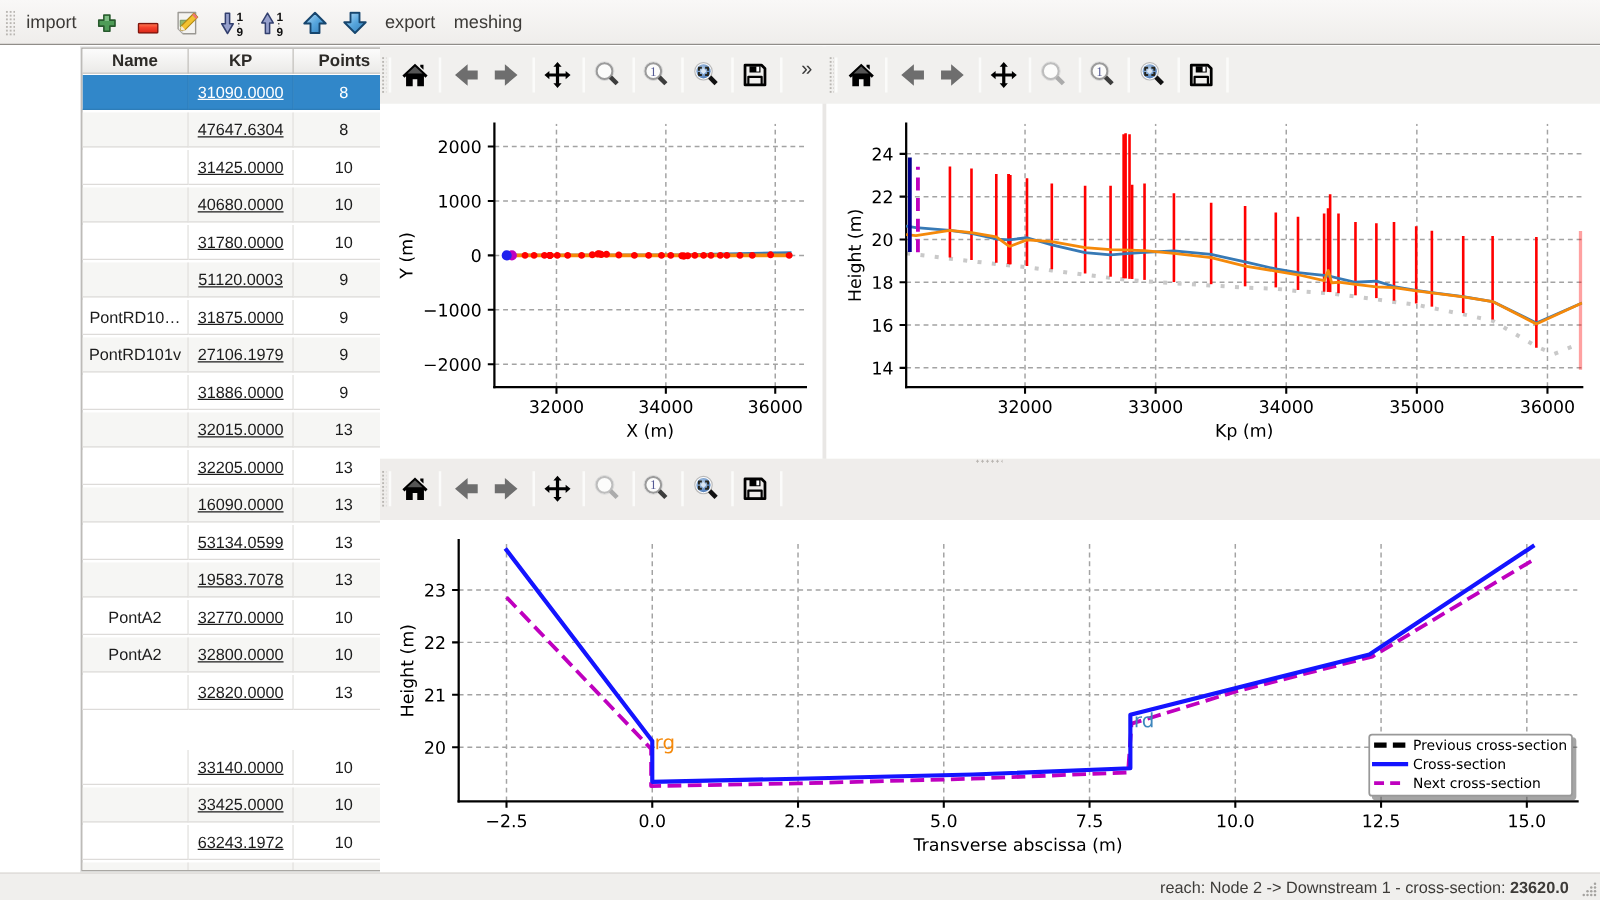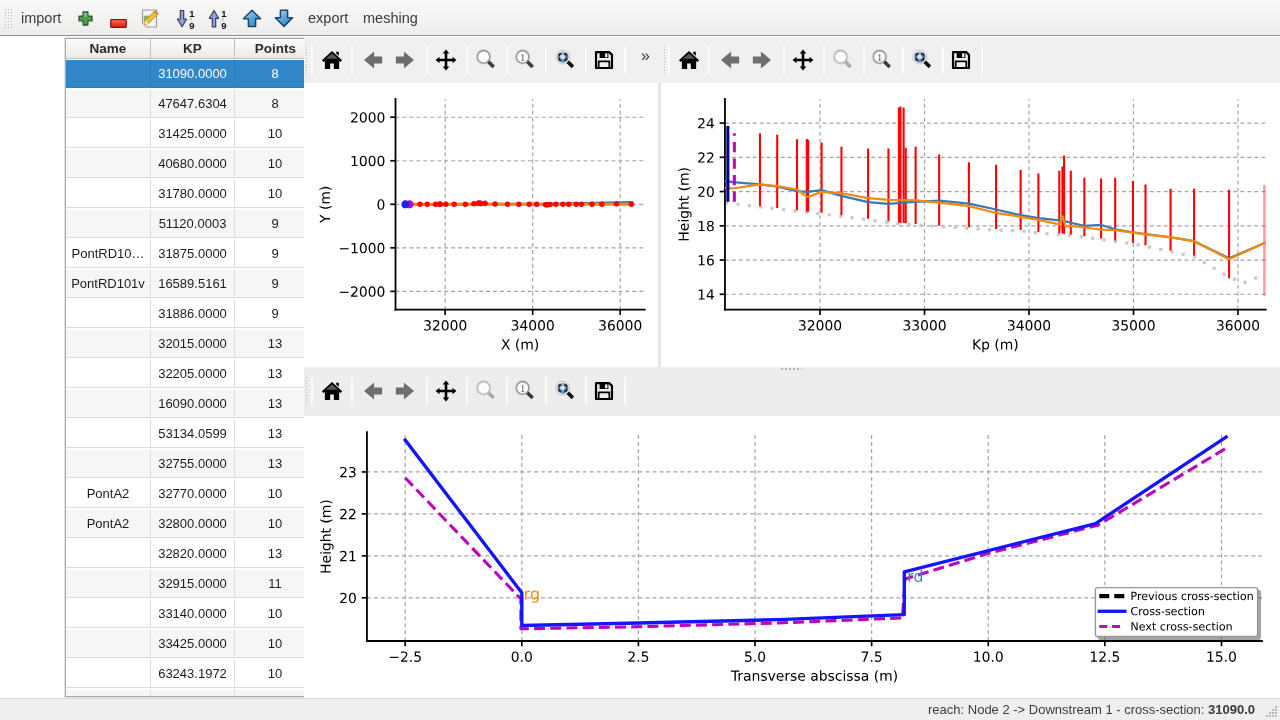--- a/index.html
+++ b/index.html
@@ -24,21 +24,21 @@
   #thead { position:absolute; left:0; top:0; width:250px; height:20px;
     background:linear-gradient(#fcfcfc,#ebeae8); border-bottom:1px solid #c2c0bc; }
   #thead .hc { position:absolute; top:0; height:20px; line-height:20px;
     text-align:center; font-weight:bold; font-size:13.5px; color:#2d2b28;
     border-right:1px solid #c2c0bc; }
   .trow { position:absolute; width:250px; height:30px; }
   .trow .c { position:absolute; top:0; height:28px; line-height:28px;
     text-align:center; font-size:13px; color:#1c1c1c; overflow:hidden;
     border-right:1px solid #dddbd9; border-bottom:1px solid #dddbd9; }
   .trow .c1 { left:0; width:85px; }
-  .trow .c2 { left:85px; width:84px; }
+  .trow .c2 { left:85px; width:84px;text-decoration:underline; }
   .trow .c3 { left:169px; width:81px; }
   .sel .c { background:#3187c9; color:#ffffff; border-right-color:#2d7db9;
     border-bottom-color:#2d7db9; }
   .odd .c { background:#ffffff; }
   .even .c { background:#f6f6f4; }
 
   
   #vscroll { position:absolute; left:250px; top:0; width:14px; height:657px;
     background:#d8d6d4; border-left:1px solid #c2c0bc; }
   #vthumb { position:absolute; left:1px; top:14px; width:12px; height:283px;
@@ -172,21 +172,21 @@
           <div class="c c2">51120.0003</div>
           <div class="c c3">9</div>
         </div>
 <div class="trow odd" style="top:201px">
           <div class="c c1">PontRD10…</div>
           <div class="c c2">31875.0000</div>
           <div class="c c3">9</div>
         </div>
 <div class="trow even" style="top:231px">
           <div class="c c1">PontRD101v</div>
-          <div class="c c2">16589.5161</div>
+          <div class="c c2">27106.1979</div>
           <div class="c c3">9</div>
         </div>
 <div class="trow odd" style="top:261px">
           <div class="c c1"></div>
           <div class="c c2">31886.0000</div>
           <div class="c c3">9</div>
         </div>
 <div class="trow even" style="top:291px">
           <div class="c c1"></div>
           <div class="c c2">32015.0000</div>
@@ -202,42 +202,37 @@
           <div class="c c2">16090.0000</div>
           <div class="c c3">13</div>
         </div>
 <div class="trow odd" style="top:381px">
           <div class="c c1"></div>
           <div class="c c2">53134.0599</div>
           <div class="c c3">13</div>
         </div>
 <div class="trow even" style="top:411px">
           <div class="c c1"></div>
-          <div class="c c2">32755.0000</div>
+          <div class="c c2">19583.7078</div>
           <div class="c c3">13</div>
         </div>
 <div class="trow odd" style="top:441px">
           <div class="c c1">PontA2</div>
           <div class="c c2">32770.0000</div>
           <div class="c c3">10</div>
         </div>
 <div class="trow even" style="top:471px">
           <div class="c c1">PontA2</div>
           <div class="c c2">32800.0000</div>
           <div class="c c3">10</div>
         </div>
 <div class="trow odd" style="top:501px">
           <div class="c c1"></div>
           <div class="c c2">32820.0000</div>
           <div class="c c3">13</div>
-        </div>
-<div class="trow even" style="top:531px">
-          <div class="c c1"></div>
-          <div class="c c2">32915.0000</div>
-          <div class="c c3">11</div>
         </div>
 <div class="trow odd" style="top:561px">
           <div class="c c1"></div>
           <div class="c c2">33140.0000</div>
           <div class="c c3">10</div>
         </div>
 <div class="trow even" style="top:591px">
           <div class="c c1"></div>
           <div class="c c2">33425.0000</div>
           <div class="c c3">10</div>
@@ -3215,21 +3210,21 @@
  </g>
  <defs>
   <clipPath id="p2af0854ad9">
    <rect x="45.32544" y="11.593584" width="644.464512" height="150.412032"></rect>
   </clipPath>
  </defs>
 </svg>
 </div>
 </div>
   <div class="abs" id="statusbar">
-    <div class="txt">reach: Node 2 -&gt; Downstream 1 - cross-section: <b>31090.0</b></div>
+    <div class="txt">reach: Node 2 -&gt; Downstream 1 - cross-section: <b>23620.0</b></div>
     <svg style="position:absolute;right:2px;bottom:2px" width="13" height="13">
       <g fill="#a5a3a0">
         <circle cx="11" cy="2" r="1"></circle>
         <circle cx="8" cy="5" r="1"></circle>
           <circle cx="11" cy="5" r="1"></circle>
         <circle cx="5" cy="8" r="1"></circle>
           <circle cx="8" cy="8" r="1"></circle>
           <circle cx="11" cy="8" r="1"></circle>
         <circle cx="2" cy="11" r="1"></circle>
           <circle cx="5" cy="11" r="1"></circle>

